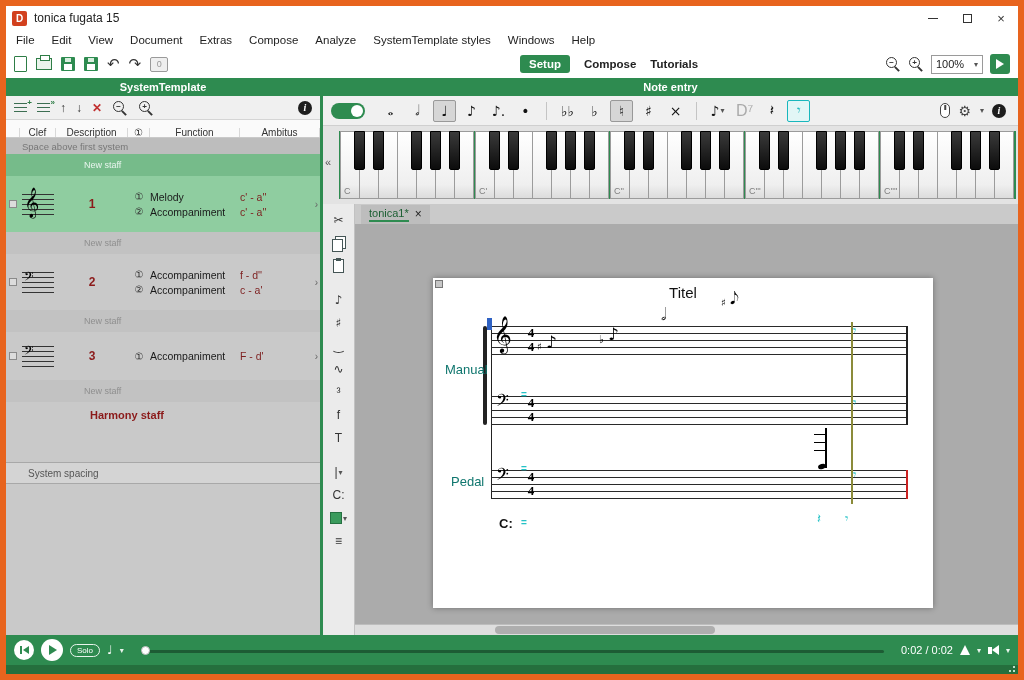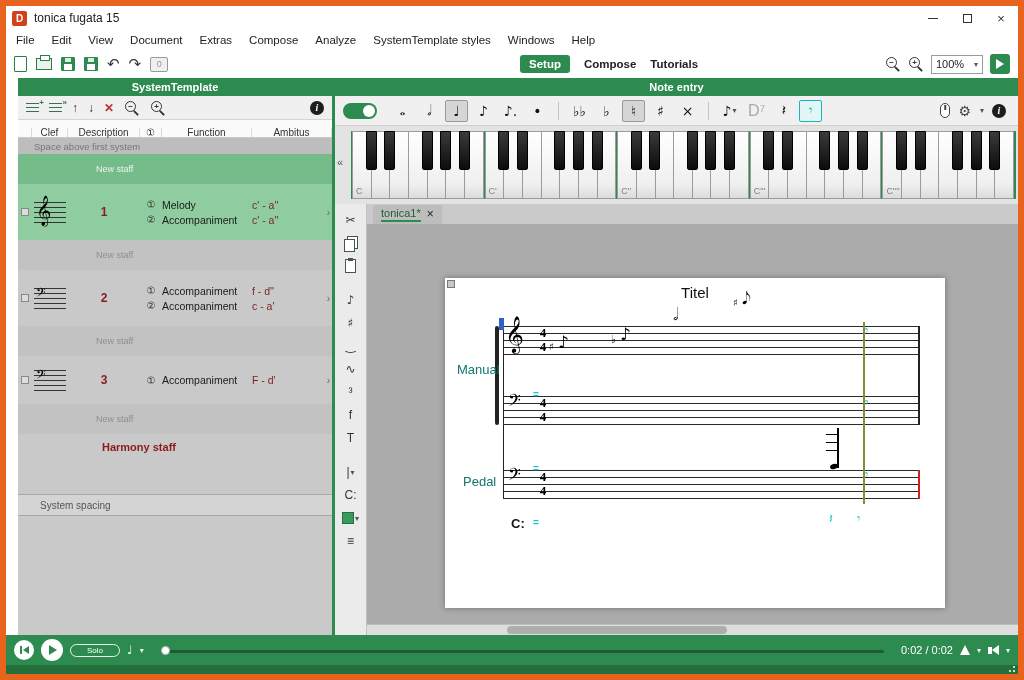--- a/index.html
+++ b/index.html
@@ -46,41 +46,41 @@
   .mag::after{content:"";position:absolute;right:1px;bottom:2px;width:6px;height:2px;background:#333;transform:rotate(45deg);}
   .mag b{position:absolute;left:3.5px;top:2px;width:6px;text-align:center;font-size:8px;color:#333;font-weight:bold;}
   .zoom-select{width:52px;height:19px;border:1px solid #9a9a9a;background:#fff;display:flex;align-items:center;
                justify-content:space-between;padding:0 4px;font-size:11px;}
   .zoom-select i{font-style:normal;font-size:8px;color:#555;}
   .i-quick{width:20px;height:20px;background:#2e8b50;border-radius:3px;position:relative;}
   .i-quick::before{content:"";position:absolute;left:6px;top:5px;width:0;height:0;
                    border-top:5px solid transparent;border-bottom:5px solid transparent;border-left:8px solid #fff;}
 
   
-  .main{flex:1;display:flex;min-height:0;padding-left:12px;}
+  .main{flex:1;display:flex;min-height:0;}
   .divider{width:3px;background:#2e8b50;}
   .panel-header{height:18px;background:#2e8b50;color:#fff;font-size:11px;font-weight:bold;
                 display:flex;align-items:center;justify-content:center;flex:0 0 auto;}
 
   
   .left-panel{width:314px;display:flex;flex-direction:column;background:#e9e9e9;}
   .lp-toolbar{height:24px;background:#f0f0f0;display:flex;align-items:center;gap:10px;padding:0 8px;border-bottom:1px solid #d5d5d5;}
   .i-staff{width:13px;height:10px;background:repeating-linear-gradient(#3c6e52 0,#3c6e52 1px,transparent 1px,transparent 4px);position:relative;}
   .i-staff i{position:absolute;right:-5px;top:-5px;font-style:normal;font-size:8px;color:#2e7d46;font-weight:bold;}
   .lp-glyph{font-size:12px;color:#333;font-weight:bold;line-height:1;}
   .lp-del{color:#c23030;}
   .i-info{width:14px;height:14px;border-radius:50%;background:#1d1d1d;color:#fff;
           font:italic bold 10px "Liberation Serif",serif;display:flex;align-items:center;justify-content:center;}
   .lp-toolbar .i-info{margin-left:auto;}
   .lt-head{height:18px;display:flex;background:#fafafa;border-bottom:1px solid #c9c9c9;font-size:10px;color:#333;}
   .lt-head>div{display:flex;align-items:center;justify-content:center;border-right:1px solid #d8d8d8;margin-top:8px;}
   .col-gut{width:14px;}.col-clef{width:36px;}.col-desc{width:72px;}.col-idx{width:22px;}.col-func{width:90px;}.col-amb{flex:1;}
   .lt-body{flex:1;background:#c9c9c9;position:relative;overflow:hidden;font-size:10px;}
   .row-space{height:16px;background:#bdbdbd;color:#777;font-size:9.5px;display:flex;align-items:center;padding-left:16px;}
-  .newstaff{height:30px;background:#c2c2c2;color:#8f8f8f;font-size:9px;display:flex;align-items:center;padding-left:78px;}
+  .newstaff{height:22px;background:#c2c2c2;color:#8f8f8f;font-size:9px;display:flex;align-items:center;padding-left:78px;}
   .sel-block{background:#8fcda0;}
   .sel-block .newstaff{background:#76bb8a;color:#e9f5ee;}
   .lt-row{display:flex;align-items:stretch;height:56px;position:relative;}
   .lt-row.short{height:48px;}
   .cell-gut{width:14px;display:flex;align-items:center;justify-content:center;}
   .row-handle{width:8px;height:8px;border:1px solid #8a8a8a;background:#dcdcdc;}
   .cell-clef{width:36px;display:flex;align-items:center;justify-content:center;}
   .mini-staff{width:32px;height:21px;position:relative;
       background:repeating-linear-gradient(#333 0,#333 1px,transparent 1px,transparent 5px);}
   .mini-staff .clef{position:absolute;left:2px;color:#000;line-height:1;}
@@ -178,21 +178,21 @@
   .phead{position:absolute;left:385px;top:186px;width:8px;height:5px;background:#000;border-radius:50%;transform:rotate(-18deg);}
   .pledger{position:absolute;left:381px;width:13px;height:1px;background:#000;}
 
   
   .playbar{height:30px;background:#2e8b50;display:flex;align-items:center;gap:7px;padding:0 8px;flex:0 0 auto;}
   .cbtn{width:20px;height:20px;border-radius:50%;background:#fff;display:flex;align-items:center;justify-content:center;gap:1px;}
   .cbtn.big{width:22px;height:22px;}
   .tri-r{width:0;height:0;border-top:5px solid transparent;border-bottom:5px solid transparent;border-left:8px solid #2e8b50;margin-left:2px;}
   .tri-l{width:0;height:0;border-top:4px solid transparent;border-bottom:4px solid transparent;border-right:6px solid #2e8b50;}
   .bar-l{width:2px;height:8px;background:#2e8b50;}
-  .solo-badge{border:1px solid #e8f4ec;color:#fff;font-size:8px;border-radius:8px;padding:1px 16px;}
+  .solo-badge{border:1px solid #e8f4ec;color:#fff;font-size:8px;border-radius:8px;padding:1px 6px;}
   .pb-icon{color:#fff;font-size:12px;line-height:1;}
   .pb-dd{color:#e8f4ec;font-size:8px;}
   .slider{flex:1;position:relative;height:9px;margin:0 10px;}
   .slider .track{position:absolute;left:0;right:0;top:4px;height:3px;background:#1d5c34;border-radius:2px;}
   .slider .handle{position:absolute;left:0;top:0;width:9px;height:9px;background:#fff;border:1px solid #bbb;border-radius:50%;}
   .pb-time{color:#fff;font-size:11px;white-space:nowrap;}
   .i-metr{width:0;height:0;border-left:5px solid transparent;border-right:5px solid transparent;border-bottom:10px solid #fff;}
   .spk{display:flex;align-items:center;}
   .spk-box{width:4px;height:7px;background:#fff;}
   .spk-tri{width:0;height:0;border-top:5px solid transparent;border-bottom:5px solid transparent;border-right:7px solid #fff;}

